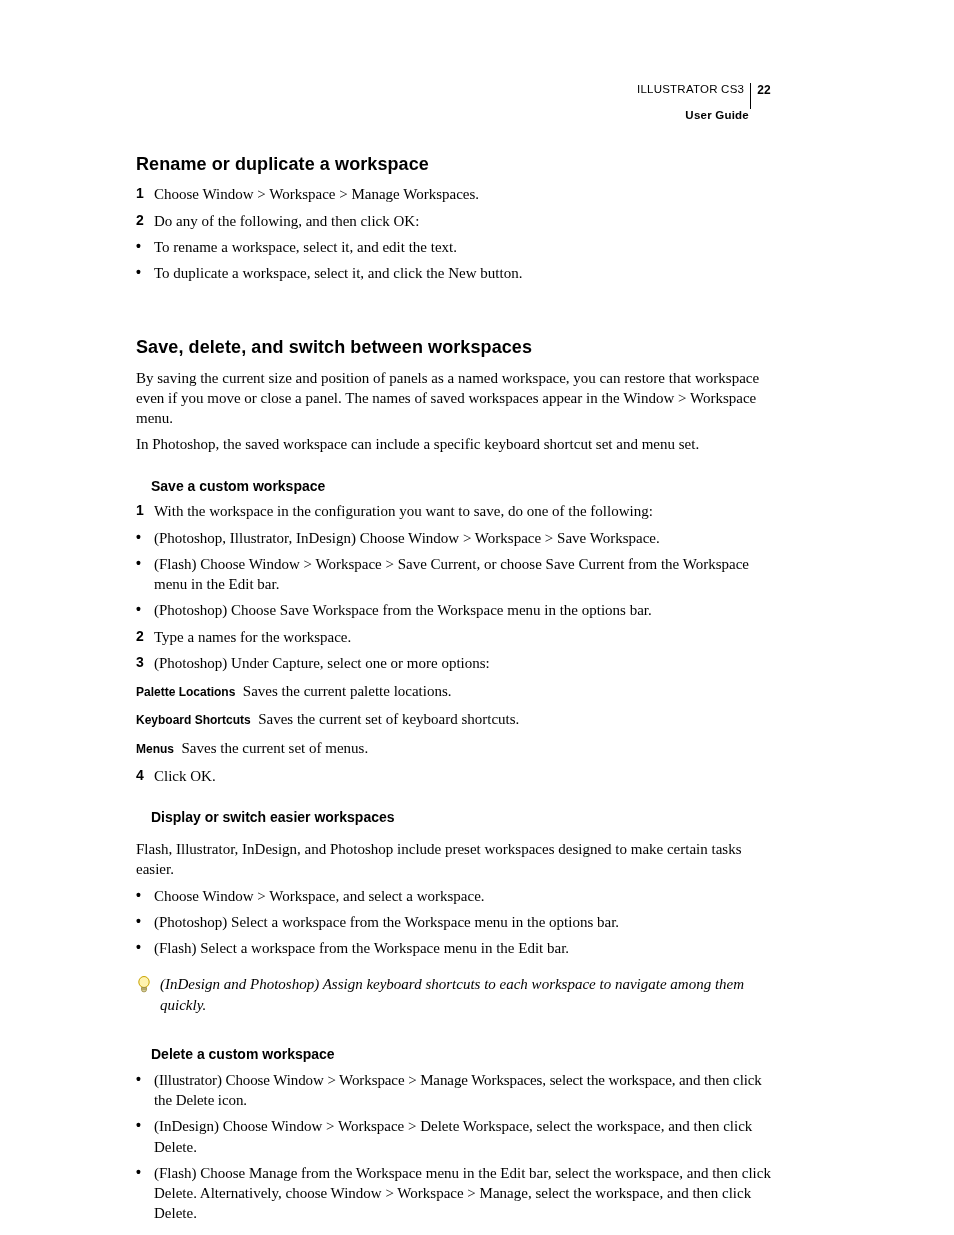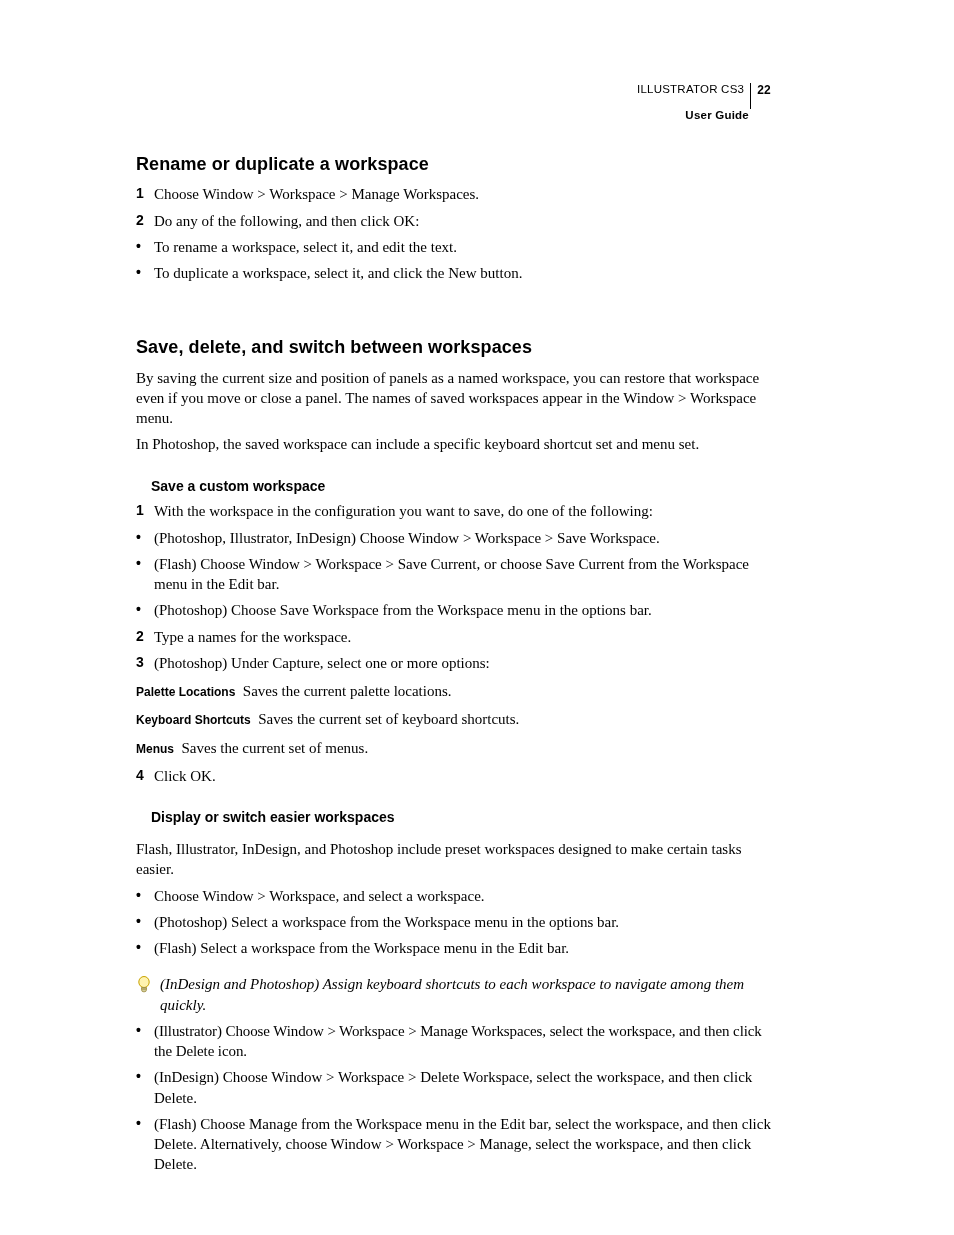--- a/index.html
+++ b/index.html
@@ -245,20 +245,21 @@
         <svg width="16" height="20" viewBox="0 0 16 20">
           <ellipse cx="8" cy="7" rx="5.2" ry="5.5" fill="#fff3b0" stroke="#c9a300" stroke-width="1"></ellipse>
           <path d="M5.5 12.5 h5 v2.2 a2.5 2.2 0 0 1 -5 0 z" fill="#d9d2a0" stroke="#9a8a40" stroke-width="0.8"></path>
           <line x1="5.5" y1="13.6" x2="10.5" y2="13.6" stroke="#9a8a40" stroke-width="0.6"></line>
           <line x1="5.5" y1="14.6" x2="10.5" y2="14.6" stroke="#9a8a40" stroke-width="0.6"></line>
         </svg>
       </span>
       <div class="txt">(InDesign and Photoshop) Assign keyboard shortcuts to each workspace to navigate among them quickly.</div>
     </div>
 
+    <h3 class="subhead" style="margin-top:30px;">Delete a custom workspace</h3>
     <div class="bullets">
       <div class="bullet">
         <div class="dot">•</div>
         <div class="txt" style="letter-spacing:-0.1px;">(Illustrator) Choose Window &gt; Workspace &gt; Manage Workspaces, select the workspace, and then click the Delete icon.</div>
       </div>
       <div class="bullet">
         <div class="dot">•</div>
         <div class="txt">(InDesign) Choose Window &gt; Workspace &gt; Delete Workspace, select the workspace, and then click Delete.</div>
       </div>
       <div class="bullet">

